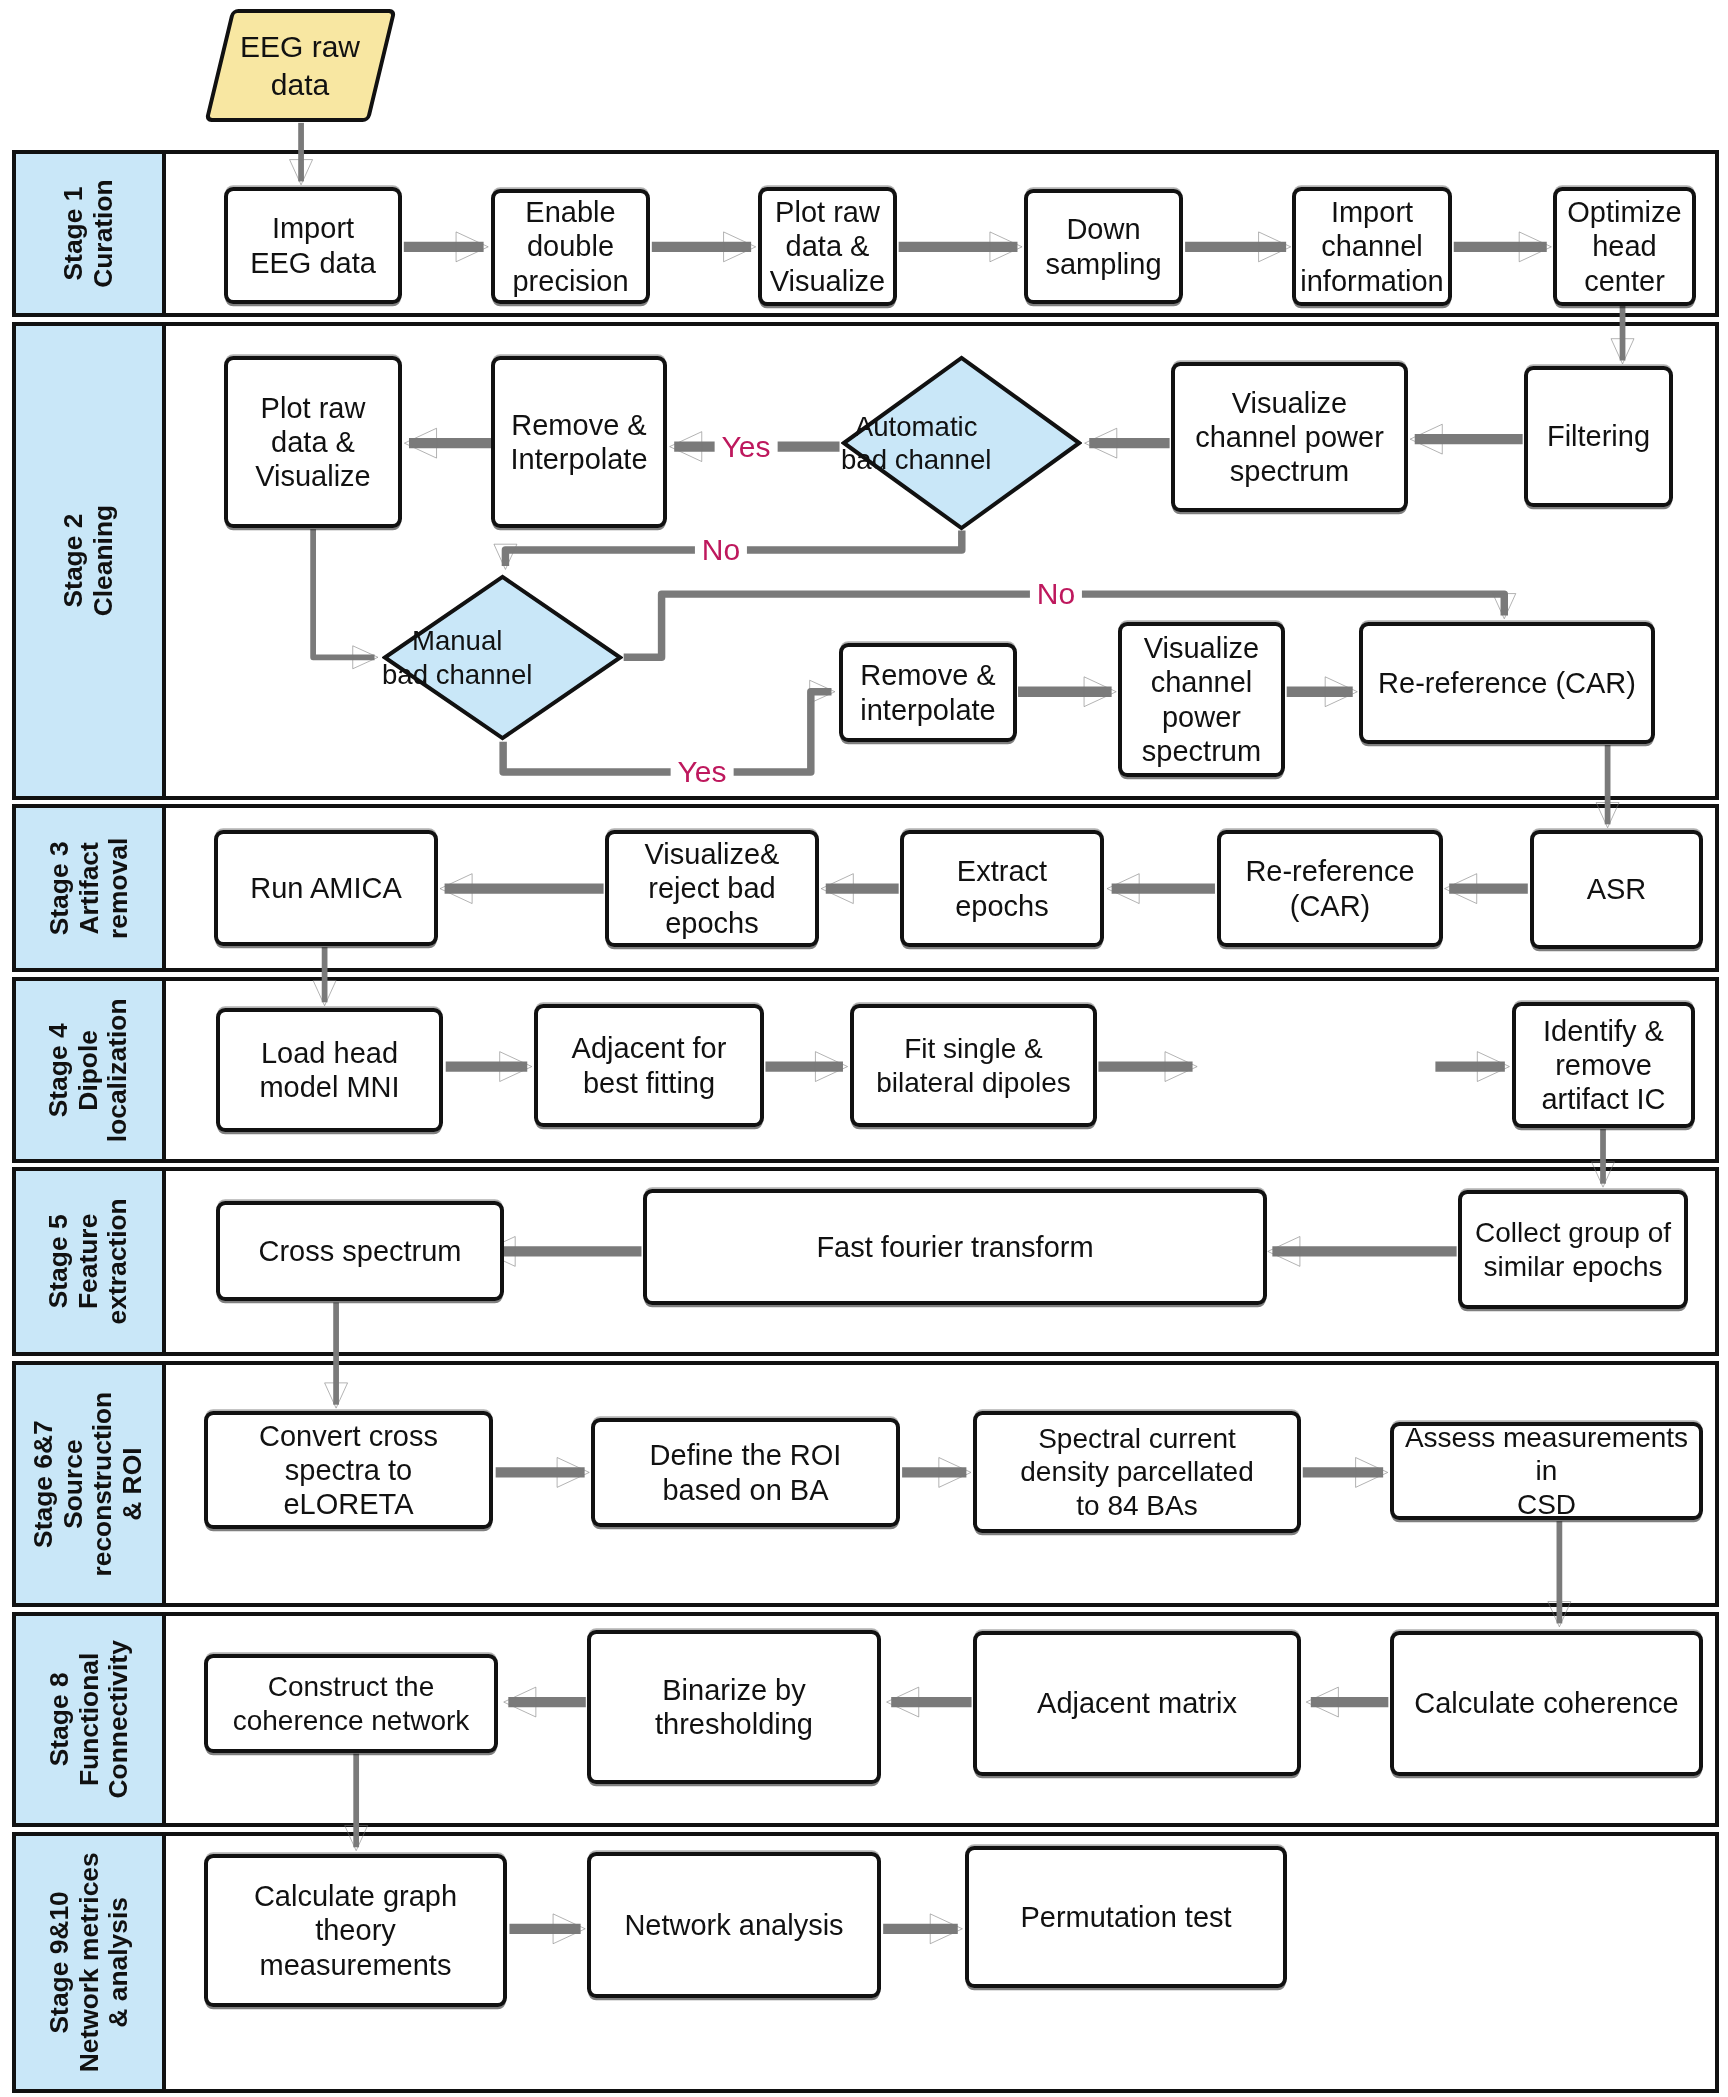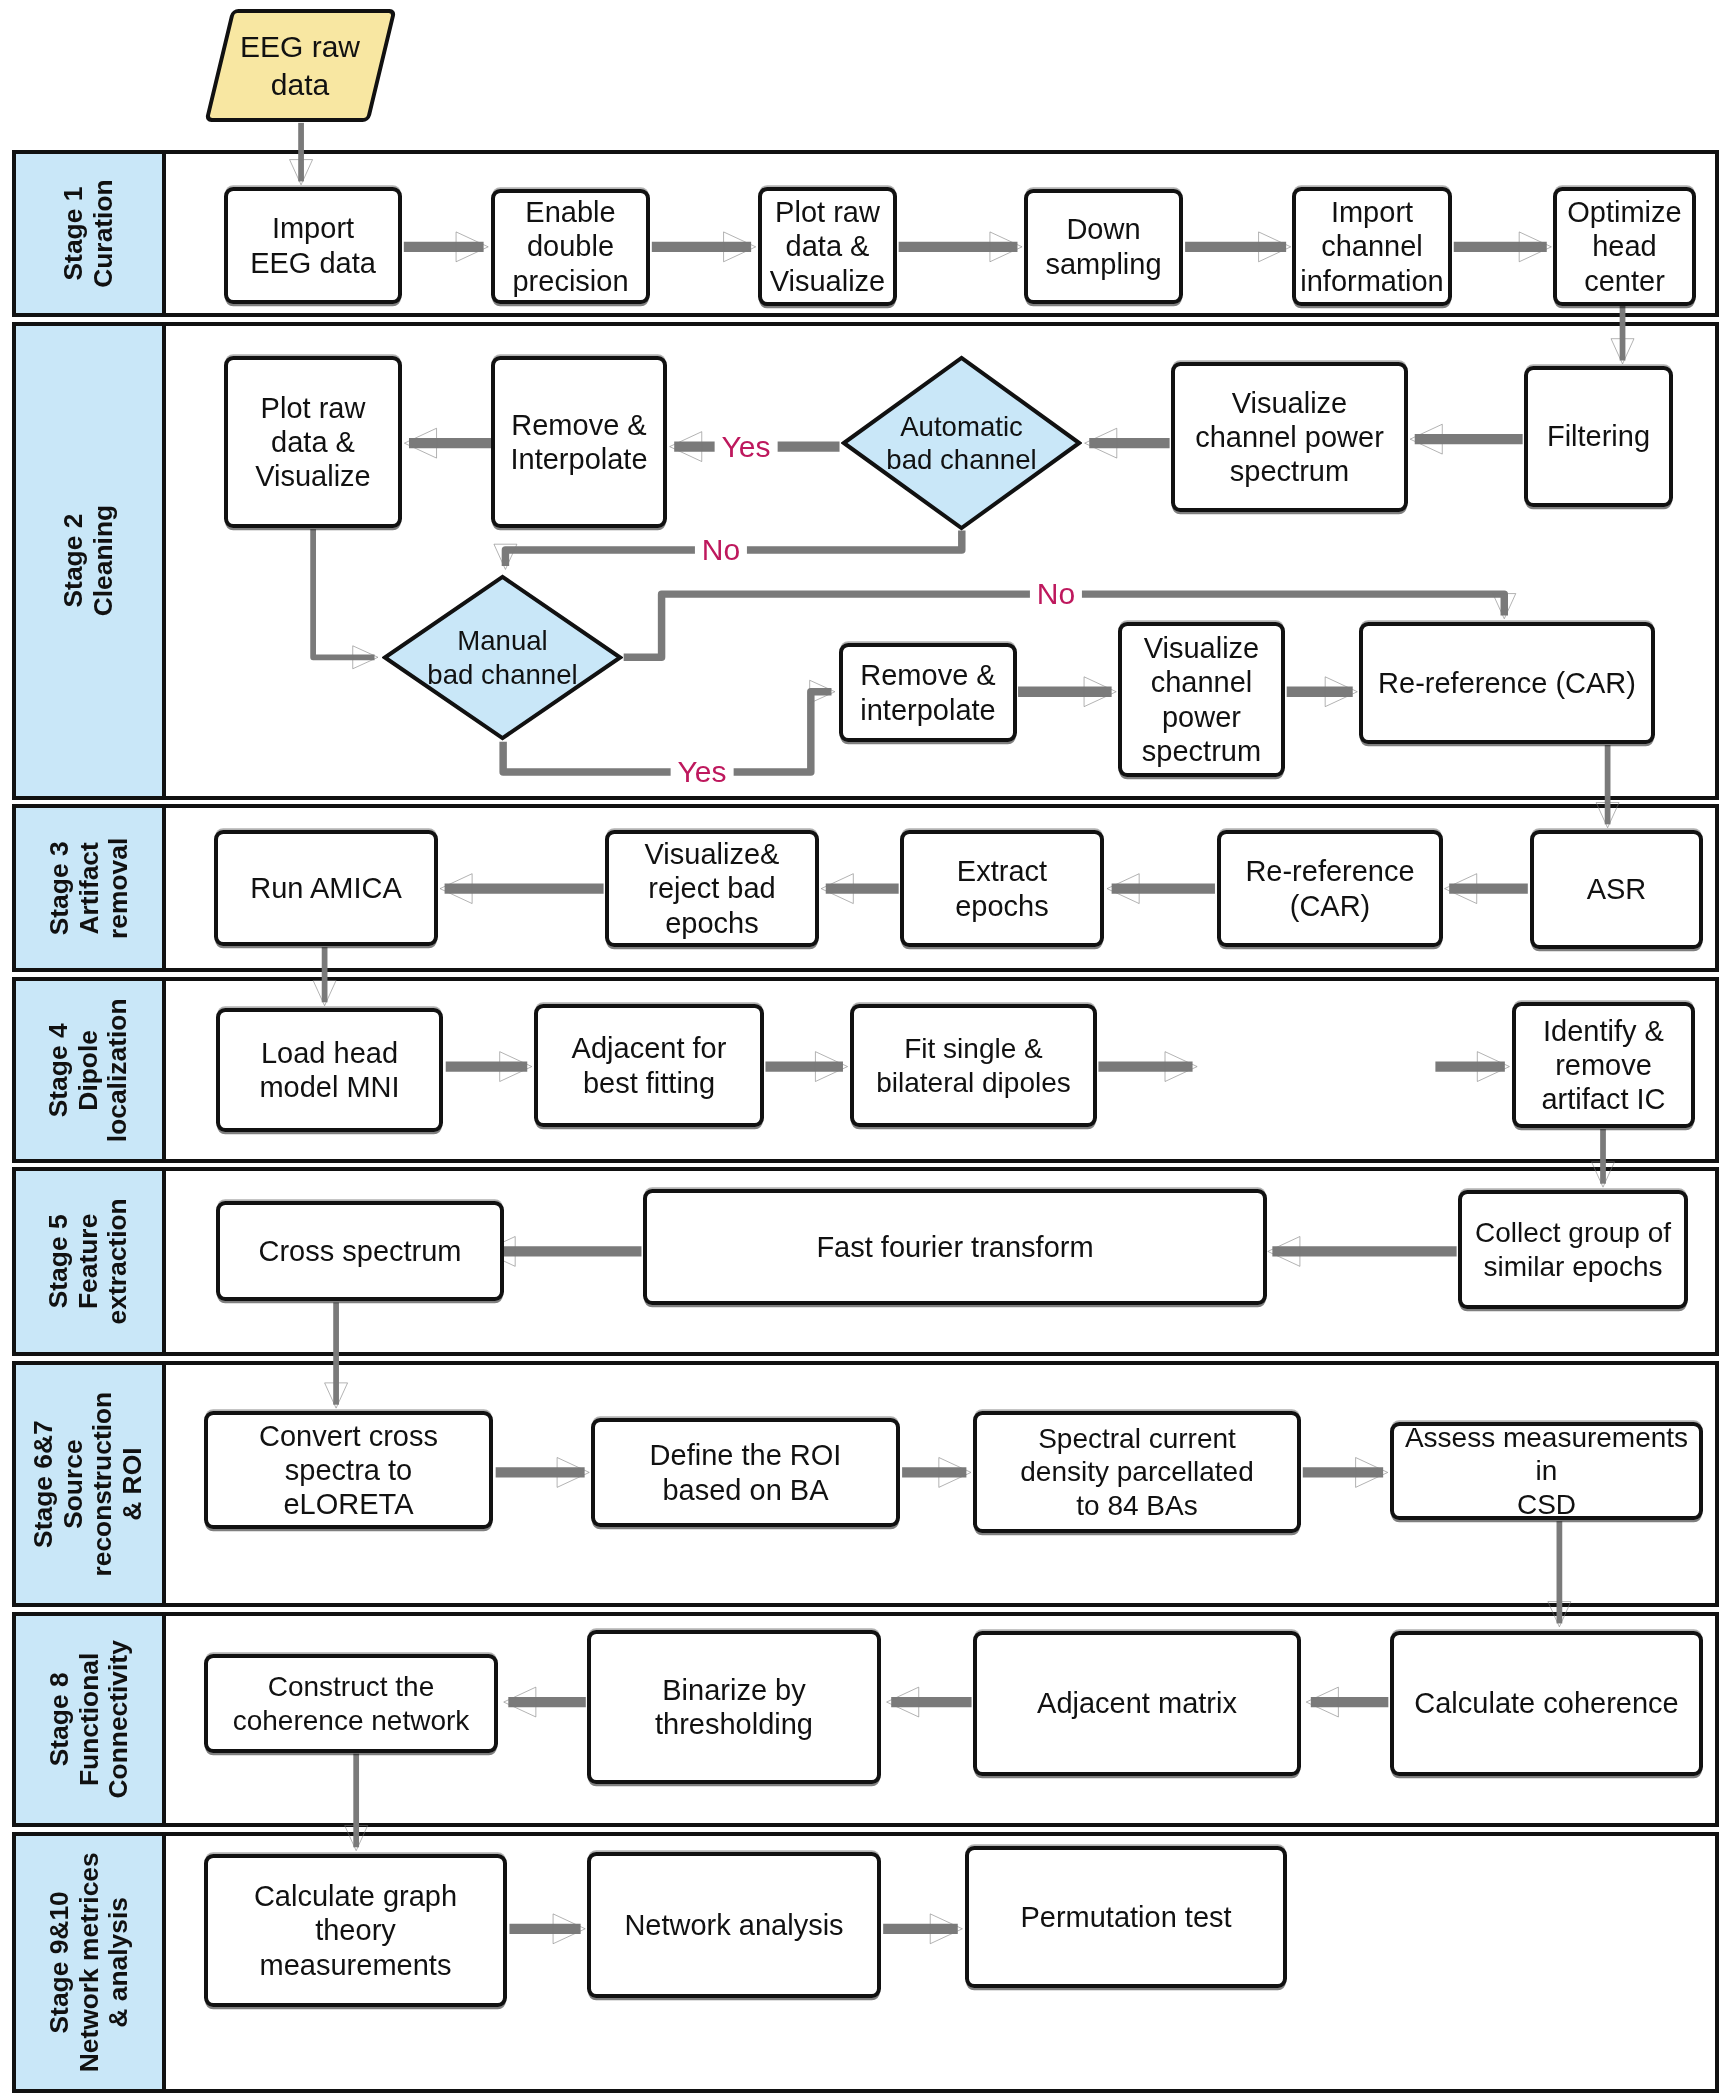--- a/index.html
+++ b/index.html
@@ -17,21 +17,21 @@
   svg.connectors path, svg.connectors polyline{fill:none;stroke:var(--arrow,#7a7a7a);stroke-linejoin:round;}
   svg.connectors .w18{stroke-width:18px;}
   svg.connectors .w13{stroke-width:13px;}
   svg.connectors .w10{stroke-width:10px;}
   
   .box{position:absolute;z-index:4;border:4px solid #111;border-radius:9.2px;background:#fff;
        box-sizing:border-box;display:flex;align-items:center;justify-content:center;text-align:center;
        box-shadow:0 3.4px 0 -1.1px rgba(0,0,0,.5), 0 -2.9px 0 -1.1px rgba(0,0,0,.30);}
   .box span{white-space:pre-line;font-size:29px;line-height:1.18;}
   .box.t46 span{font-size:28px;}
-  .diamond{position:absolute;z-index:4;display:flex;align-items:center;justify-content:center;text-align:center;}
+  .diamond{position:absolute;z-index:4;display:flex;align-items:center;justify-content:flex-start;text-align:center;}
   .diamond svg{position:absolute;left:0;top:0;width:100%;height:100%;}
   .diamond polygon{fill:var(--decision_fill,#c9e7f8);stroke:#111;stroke-width:7;}
   .diamond span{position:relative;z-index:1;white-space:pre-line;font-size:27.6px;line-height:1.2;}
   .start{position:absolute;z-index:4;border:4px solid #111;border-radius:6.9px;
          background:var(--start_fill,#f8e7a2);box-sizing:border-box;transform:skewX(-13.5deg);
          display:flex;align-items:center;justify-content:center;text-align:center;}
   .start span{transform:skewX(13.5deg);white-space:pre-line;font-size:30px;line-height:1.25;}
   .edge-label{position:absolute;z-index:5;transform:translate(-50%,-50%);background:#fff;
               padding:0 6.9px;font-size:30px;color:#be185d;}
 </style>

